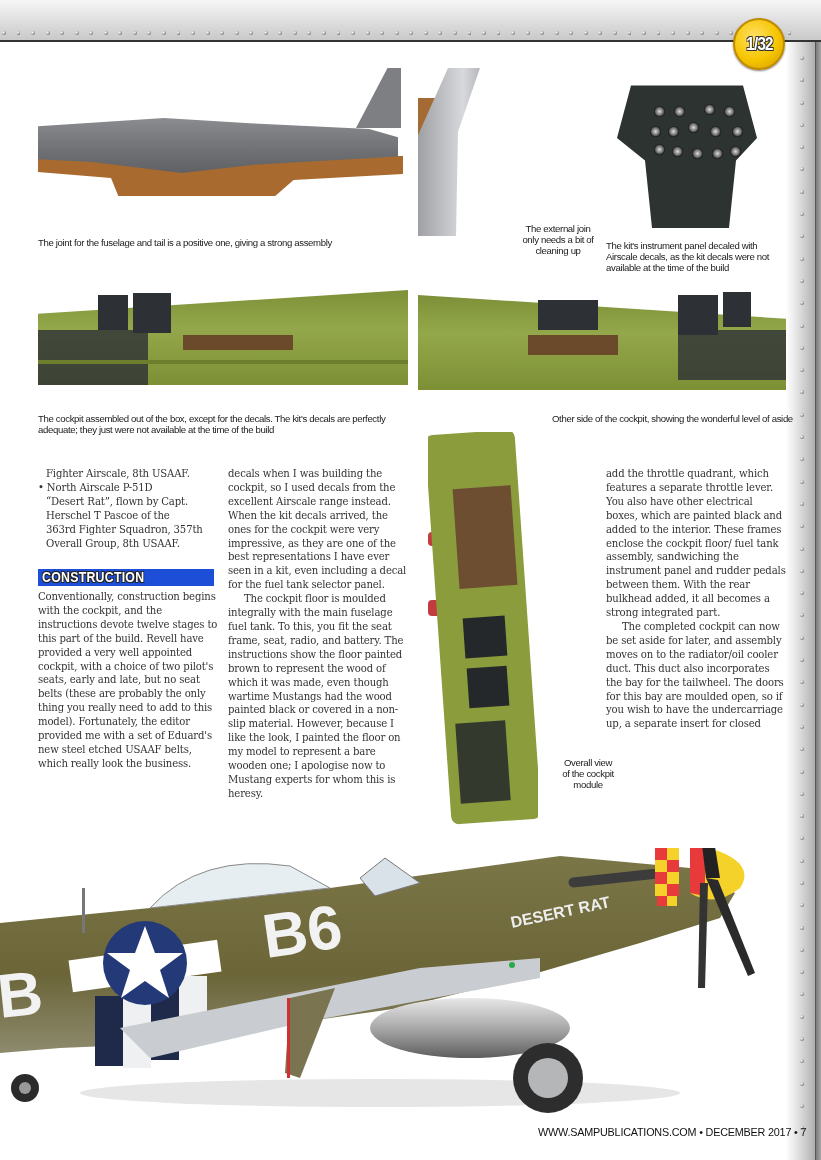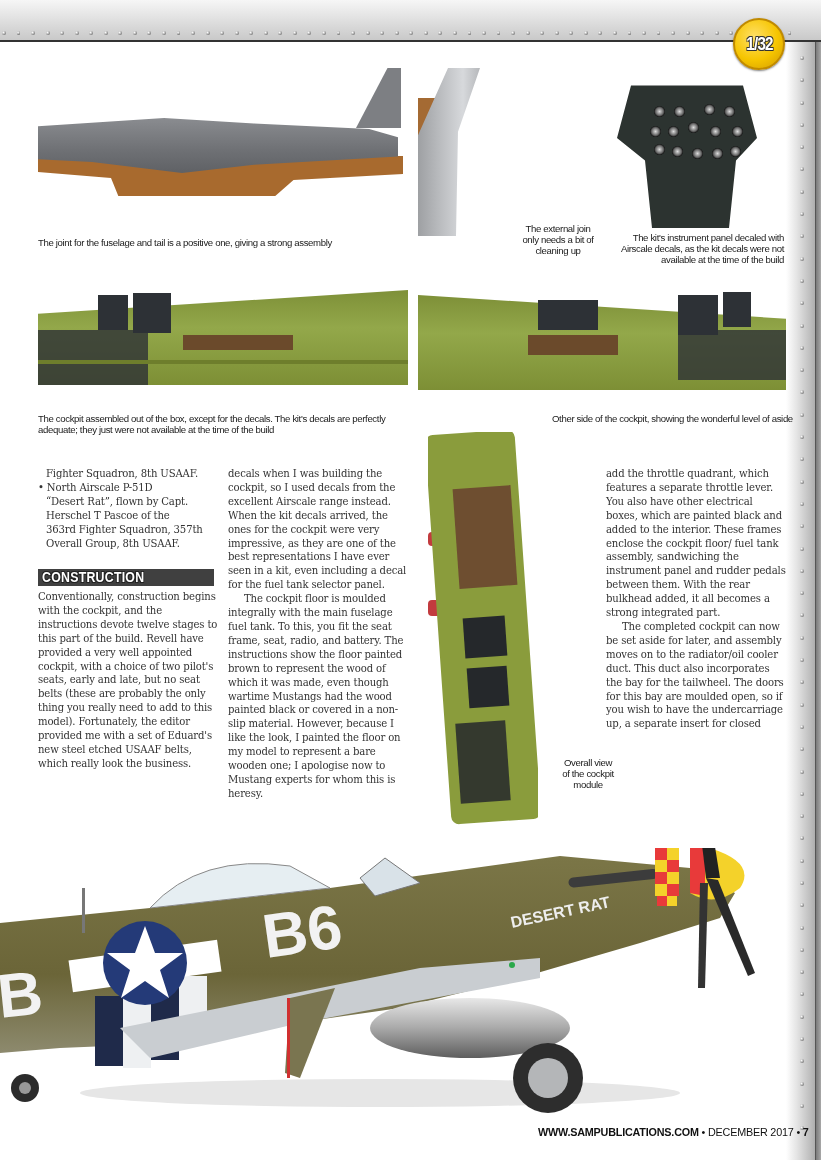--- a/index.html
+++ b/index.html
@@ -78,28 +78,28 @@
     line-height:11px; color:#1a1a1a; letter-spacing:-.35px; transform-origin:left top; }
 
   
   .col { position:absolute; font-family:"DejaVu Serif", serif; font-size:10.1px; line-height:13.9px;
     color:#333; letter-spacing:-.15px; }
   .col p { text-indent:0; }
   .col p.indent { text-indent:16px; }
   .col .hang { padding-left:8px; }
 
   .section-head { position:absolute; left:38px; top:569px; width:176px; height:17px;
-    background:#404040; }
+    background:#1d4ed8; }
   .section-head span { position:absolute; left:4px; top:0px; font-family:"Liberation Sans", sans-serif;
     font-weight:bold; font-size:14.5px; color:#fff; letter-spacing:.3px; transform:scaleX(.85);
     transform-origin:left; text-shadow:-1px -1px 0 #222,1px -1px 0 #222,-1px 1px 0 #222,1px 1px 0 #222; }
 
   .footer { position:absolute; left:538px; top:1126px; font-family:"Liberation Sans", sans-serif;
     font-size:10.8px; color:#111; letter-spacing:-.2px; }
-  .footer b { font-weight:bold; }
+  .footer b { font-weight:normal; }
 </style>
 </head>
 <body>
 
 <div class="topbar">
   <div class="rivets-top" id="rivetsTop">
       <div class="rivet"></div>
       <div class="rivet"></div>
       <div class="rivet"></div>
       <div class="rivet"></div>
@@ -237,21 +237,21 @@
   <div class="dial" style="left:56px;top:58px;"></div>
   <div class="dial" style="left:76px;top:54px;"></div>
   <div class="dial" style="left:98px;top:58px;"></div>
   <div class="dial" style="left:120px;top:58px;"></div>
   <div class="dial" style="left:42px;top:76px;"></div>
   <div class="dial" style="left:60px;top:78px;"></div>
   <div class="dial" style="left:80px;top:80px;"></div>
   <div class="dial" style="left:100px;top:80px;"></div>
   <div class="dial" style="left:118px;top:78px;"></div>
 </div>
-<div class="caption" style="left:606px;top:232px;width:178px;text-align:right;">The kit's instrument panel decaled with Airscale decals, as the kit decals were not available at the time of the build</div>
+<div class="caption" style="left:606px;top:240px;width:178px;">The kit's instrument panel decaled with Airscale decals, as the kit decals were not available at the time of the build</div>
 
 <div class="photo cockpit-left">
   <div class="cp-body"></div>
   <div class="cp-dark" style="left:0;top:55px;width:110px;height:55px;opacity:.8;"></div>
   <div class="cp-dark" style="left:60px;top:20px;width:30px;height:35px;"></div>
   <div class="cp-dark" style="left:95px;top:18px;width:38px;height:40px;"></div>
   <div class="cp-floor" style="left:145px;top:60px;width:110px;height:15px;"></div>
   <div class="green-frame" style="left:0;top:85px;width:370px;height:4px;background:#6e7e2c;"></div>
 </div>
 <div class="caption" style="left:38px;top:413px;width:380px;">The cockpit assembled out of the box, except for the decals. The kit's decals are perfectly adequate; they just were not available at the time of the build</div>
@@ -271,21 +271,21 @@
   <div class="red" style="left:0;top:168px;width:24px;height:16px;"></div>
   <div class="tub"></div>
   <div class="floor"></div>
   <div class="box" style="left:36px;top:185px;width:42px;height:40px;"></div>
   <div class="box" style="left:40px;top:235px;width:40px;height:40px;"></div>
   <div class="box" style="left:30px;top:290px;width:50px;height:80px;opacity:.85;"></div>
 </div>
 <div class="caption" style="left:560px;top:757px;width:56px;text-align:center;">Overall view of the cockpit module</div>
 
 <div class="col" style="left:38px;top:467px;width:178px;">
-  <p class="hang">Fighter Squadron, 8th USAAF.</p>
+  <p class="hang">Fighter Airscale, 8th USAAF.</p>
   <p>• North Airscale P-51D</p>
   <p class="hang">“Desert Rat”, flown by Capt.</p>
   <p class="hang">Herschel T Pascoe of the</p>
   <p class="hang">363rd Fighter Squadron, 357th</p>
   <p class="hang">Overall Group, 8th USAAF.</p>
 </div>
 
 <div class="section-head">
   <span>CONSTRUCTION</span>
 </div>

